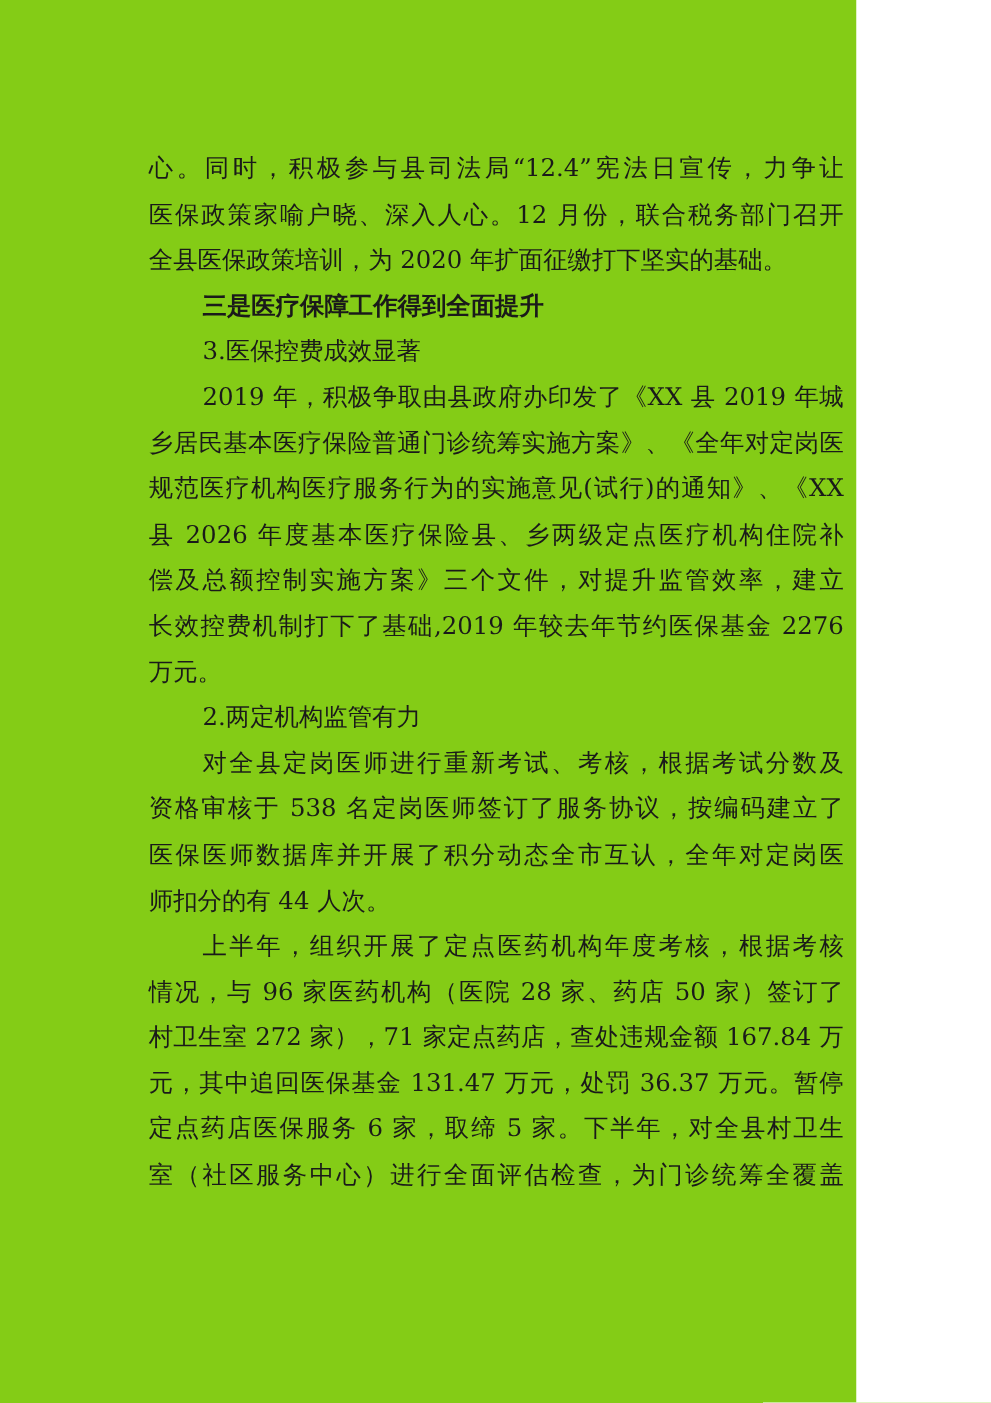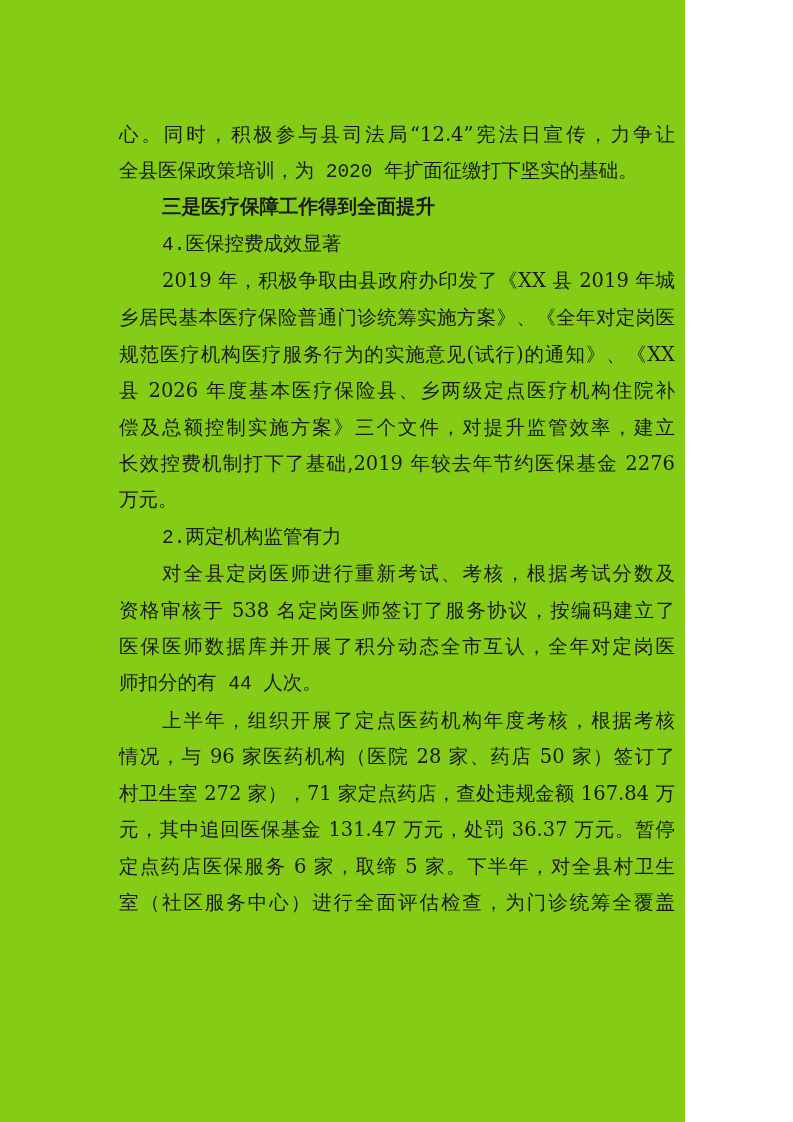--- a/index.html
+++ b/index.html
@@ -11,33 +11,34 @@
   .content {
     position: absolute; left: 119px; top: 117px; width: 556px;
     font-family: "DejaVu Serif", "Liberation Serif", serif;
     color: #1a1a1a;
   }
   .line {
     height: 36.6px; line-height: 36.6px; font-size: 19.5px;
     white-space: nowrap; text-align: justify; text-align-last: justify;
     letter-spacing: 0;
   }
-  .line.last { text-align-last: left; font-family: Liberation Mono, monospace; }
+  .line.last { text-align-last: left; }
   .indent { padding-left: 43px; }
   .bold { font-weight: bold; font-family: "DejaVu Sans", "Liberation Sans", sans-serif; }
 </style>
 </head>
 <body>
 
 <div class="page">
   <div class="content" id="content">
       <div class="line">心。同时，积极参与县司法局“12.4”宪法日宣传，力争让</div>
+      <div class="line">医保政策家喻户晓、深入人心。12 月份，联合税务部门召开</div>
       <div class="line last">全县医保政策培训，为 2020 年扩面征缴打下坚实的基础。</div>
       <div class="line indent bold last">三是医疗保障工作得到全面提升</div>
-      <div class="line indent last">4.医保控费成效显著</div>
+      <div class="line indent last">3.医保控费成效显著</div>
       <div class="line indent">2019 年，积极争取由县政府办印发了《XX 县 2019 年城</div>
       <div class="line">乡居民基本医疗保险普通门诊统筹实施方案》、《全年对定岗医</div>
       <div class="line">规范医疗机构医疗服务行为的实施意见(试行)的通知》、《XX</div>
       <div class="line">县 2026 年度基本医疗保险县、乡两级定点医疗机构住院补</div>
       <div class="line">偿及总额控制实施方案》三个文件，对提升监管效率，建立</div>
       <div class="line">长效控费机制打下了基础,2019 年较去年节约医保基金 2276</div>
       <div class="line last">万元。</div>
       <div class="line indent last">2.两定机构监管有力</div>
       <div class="line indent">对全县定岗医师进行重新考试、考核，根据考试分数及</div>
       <div class="line">资格审核于 538 名定岗医师签订了服务协议，按编码建立了</div>

